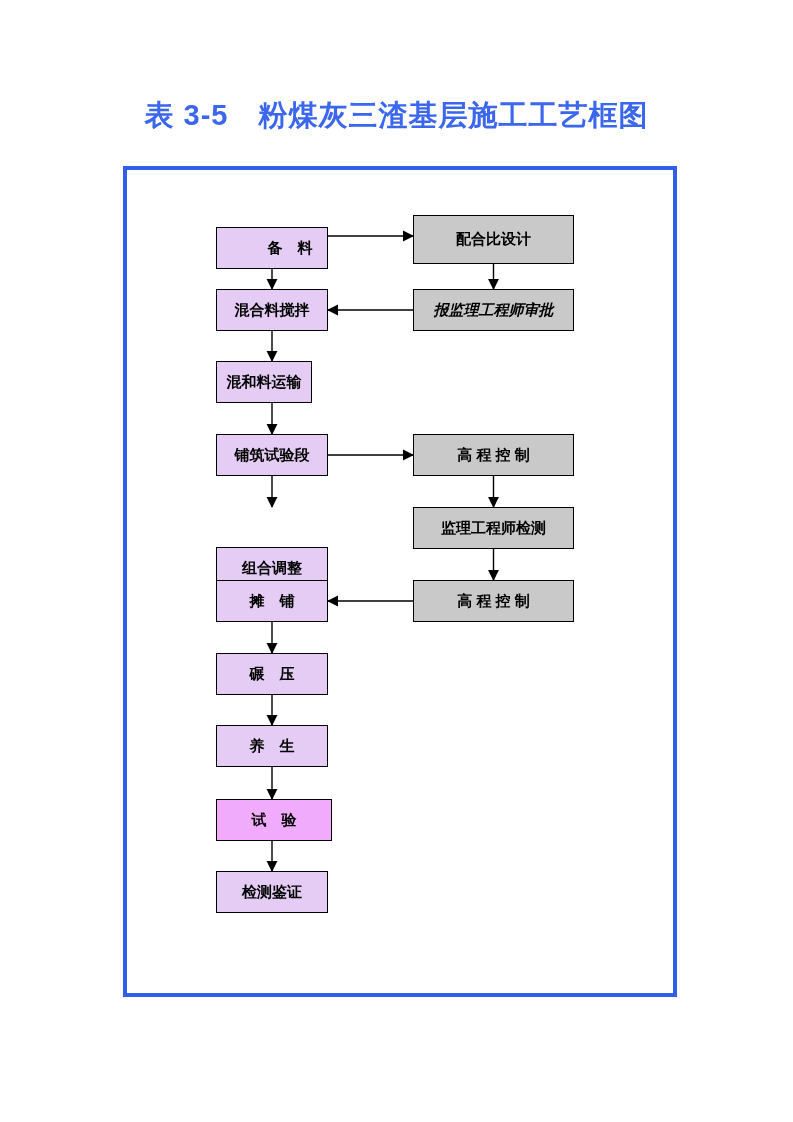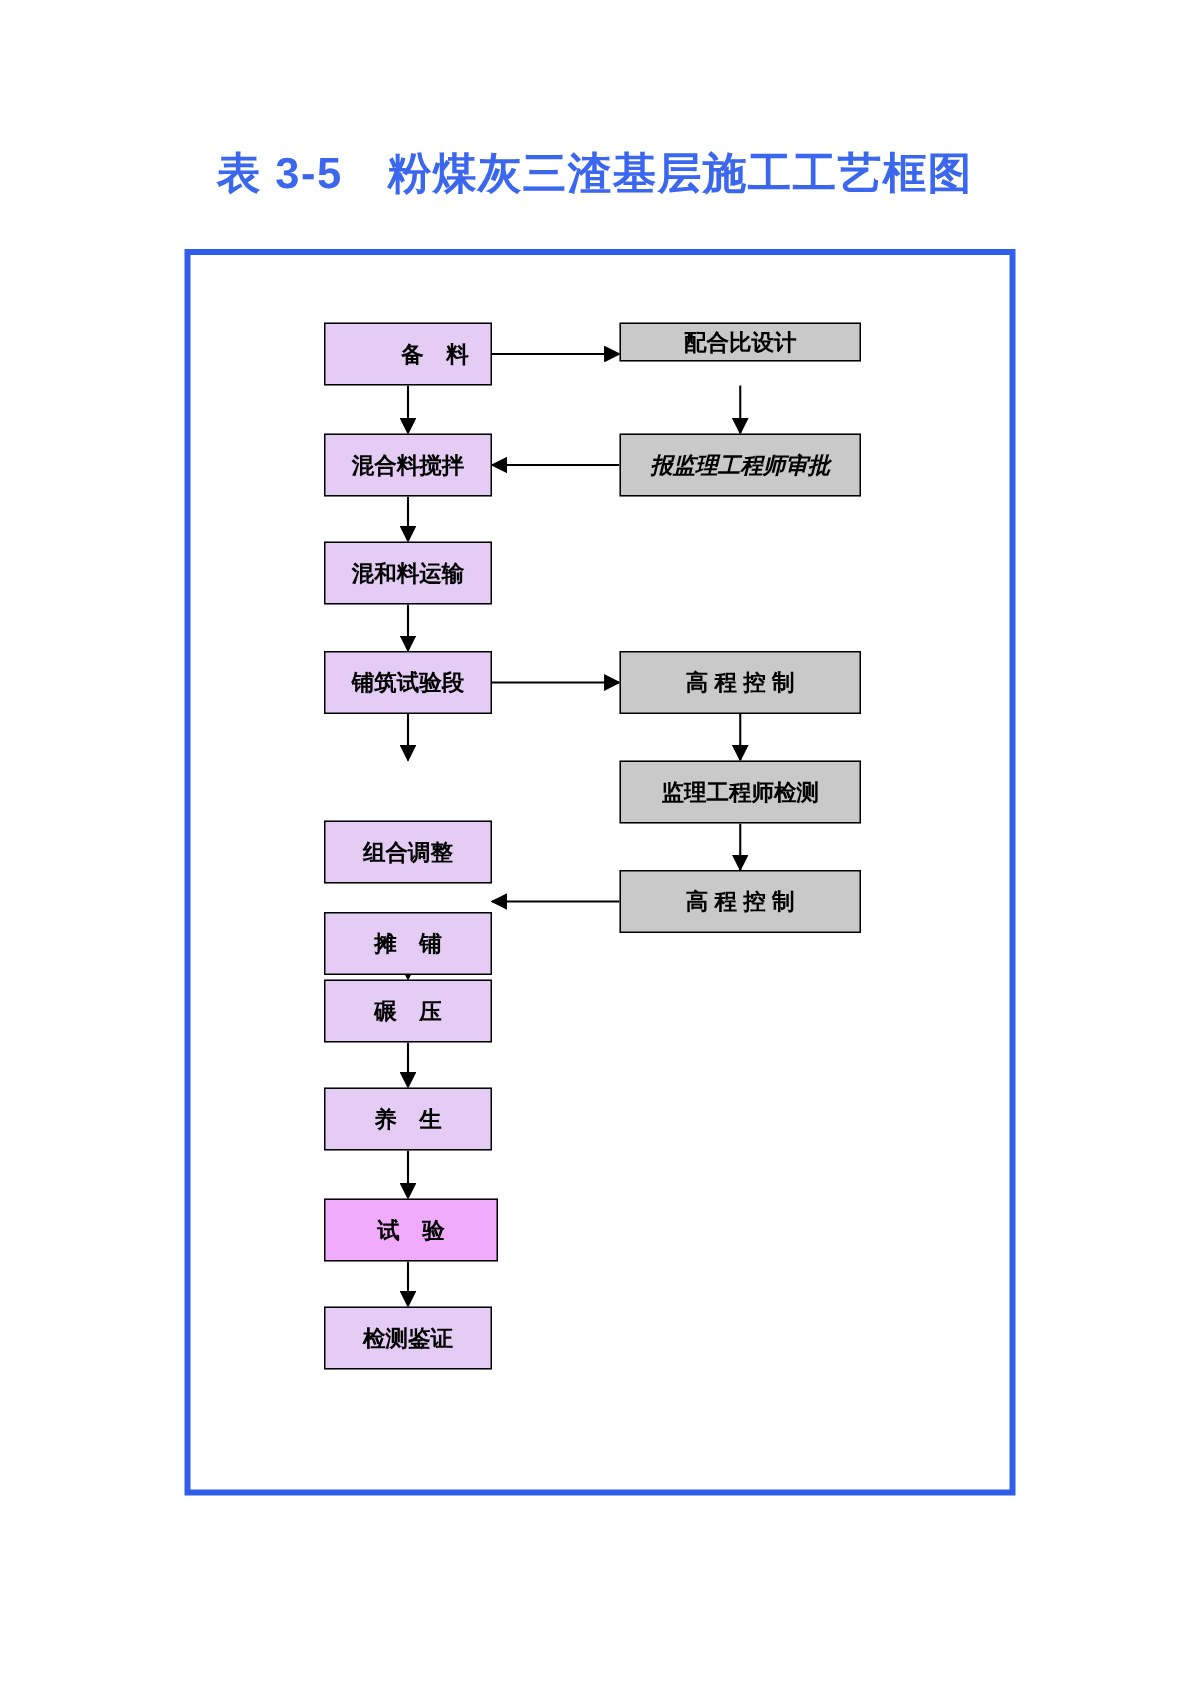--- a/index.html
+++ b/index.html
@@ -90,29 +90,29 @@
         <line x1="493.5" y1="549" x2="493.5" y2="580" stroke="#000000" stroke-width="1.4" marker-end="url(#arrowhead)"></line>
         <line x1="272" y1="549" x2="272" y2="580" stroke="#000000" stroke-width="1.4" marker-end="url(#arrowhead)"></line>
         <line x1="413" y1="601" x2="328" y2="601" stroke="#000000" stroke-width="1.4" marker-end="url(#arrowhead)"></line>
         <line x1="272" y1="622" x2="272" y2="653" stroke="#000000" stroke-width="1.4" marker-end="url(#arrowhead)"></line>
         <line x1="272" y1="695" x2="272" y2="725" stroke="#000000" stroke-width="1.4" marker-end="url(#arrowhead)"></line>
         <line x1="272" y1="767" x2="272" y2="799" stroke="#000000" stroke-width="1.4" marker-end="url(#arrowhead)"></line>
         <line x1="272" y1="841" x2="272" y2="871" stroke="#000000" stroke-width="1.4" marker-end="url(#arrowhead)"></line>
       </g>
   </svg>
   <div class="nodes-layer" id="nodes-layer">
-      <div class="node" style="left: 216px; top: 215px; width: 112px; height: 42px; background: rgb(228, 204, 244); border-color: rgb(0, 0, 0); padding-left: 36px;">备　料</div>
+      <div class="node" style="left: 216px; top: 227px; width: 112px; height: 42px; background: rgb(228, 204, 244); border-color: rgb(0, 0, 0); padding-left: 36px;">备　料</div>
       <div class="node" style="left: 216px; top: 289px; width: 112px; height: 42px; background: rgb(228, 204, 244); border-color: rgb(0, 0, 0);">混合料搅拌</div>
-      <div class="node" style="left: 216px; top: 361px; width: 112px; height: 42px; background: rgb(228, 204, 244); border-color: rgb(0, 0, 0);">混和料运输</div>
+      <div class="node" style="left: 216px; top: 361px; width: 96px; height: 42px; background: rgb(228, 204, 244); border-color: rgb(0, 0, 0);">混和料运输</div>
       <div class="node" style="left: 216px; top: 434px; width: 112px; height: 42px; background: rgb(228, 204, 244); border-color: rgb(0, 0, 0);">铺筑试验段</div>
       <div class="node" style="left: 216px; top: 507px; width: 112px; height: 42px; background: rgb(228, 204, 244); border-color: rgb(0, 0, 0); margin-top: 40px;">组合调整</div>
-      <div class="node" style="left: 216px; top: 580px; width: 112px; height: 42px; background: rgb(228, 204, 244); border-color: rgb(0, 0, 0); margin-top: 28px;">摊　铺</div>
+      <div class="node" style="left: 216px; top: 580px; width: 112px; height: 42px; background: rgb(228, 204, 244); border-color: rgb(0, 0, 0);">摊　铺</div>
       <div class="node" style="left: 216px; top: 653px; width: 112px; height: 42px; background: rgb(228, 204, 244); border-color: rgb(0, 0, 0); text-align: right;">碾　压</div>
       <div class="node" style="left: 216px; top: 725px; width: 112px; height: 42px; background: rgb(228, 204, 244); border-color: rgb(0, 0, 0);">养　生</div>
       <div class="node" style="left: 216px; top: 799px; width: 116px; height: 42px; background: #f0abfc; border-color: rgb(0, 0, 0);">试　验</div>
       <div class="node" style="left: 216px; top: 871px; width: 112px; height: 42px; background: rgb(228, 204, 244); border-color: rgb(0, 0, 0);">检测鉴证</div>
-      <div class="node" style="left: 413px; top: 215px; width: 161px; height: 26px; background: rgb(201, 201, 201); border-color: rgb(0, 0, 0); text-align: right;">配合比设计</div>
+      <div class="node" style="left: 413px; top: 215px; width: 161px; height: 49px; background: rgb(201, 201, 201); border-color: rgb(0, 0, 0); text-align: right;">配合比设计</div>
       <div class="node" style="left: 413px; top: 289px; width: 161px; height: 42px; background: rgb(201, 201, 201); border-color: rgb(0, 0, 0); font-style: italic;">报监理工程师审批</div>
       <div class="node" style="left: 413px; top: 434px; width: 161px; height: 42px; background: rgb(201, 201, 201); border-color: rgb(0, 0, 0);">高 程 控 制</div>
       <div class="node" style="left: 413px; top: 507px; width: 161px; height: 42px; background: rgb(201, 201, 201); border-color: rgb(0, 0, 0);">监理工程师检测</div>
       <div class="node" style="left: 413px; top: 580px; width: 161px; height: 42px; background: rgb(201, 201, 201); border-color: rgb(0, 0, 0);">高 程 控 制</div>
     </div>
 </div>
 
 </body></html>

